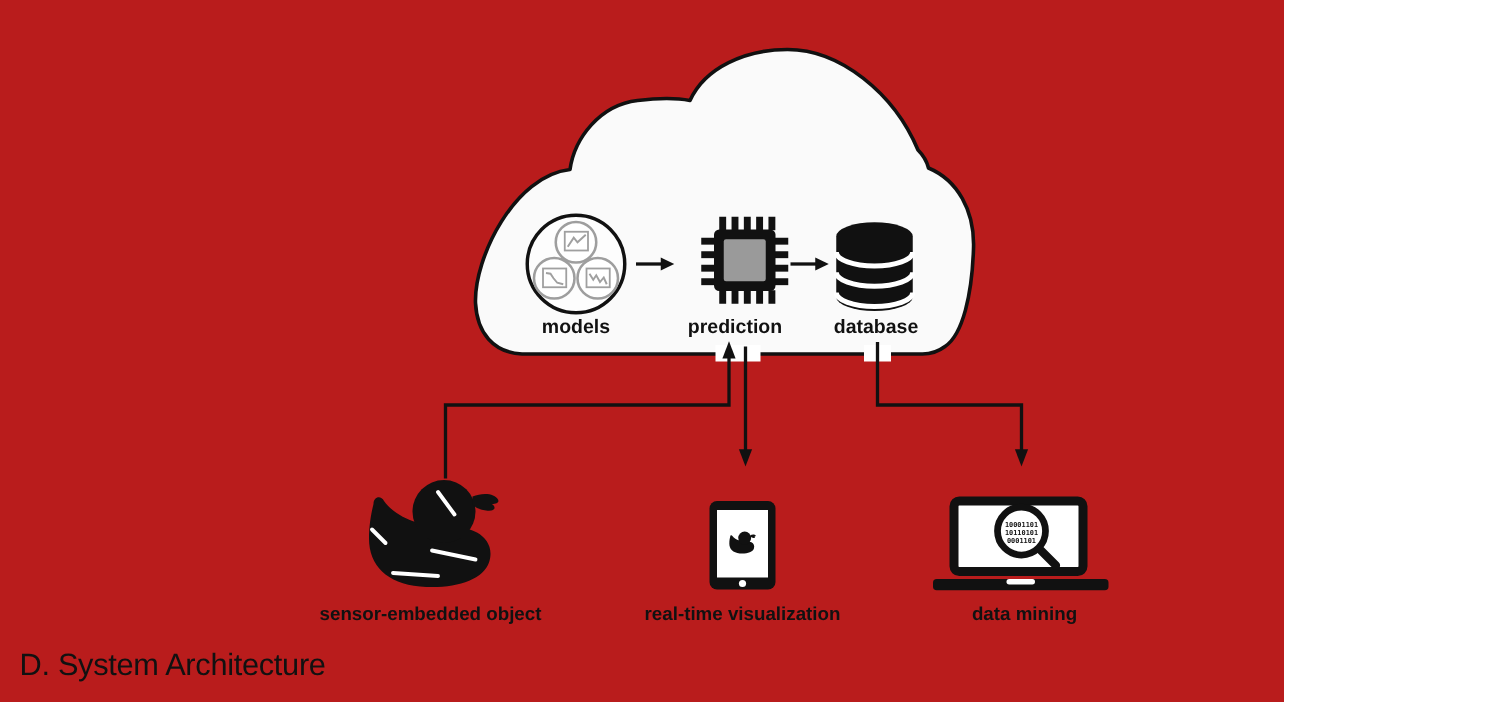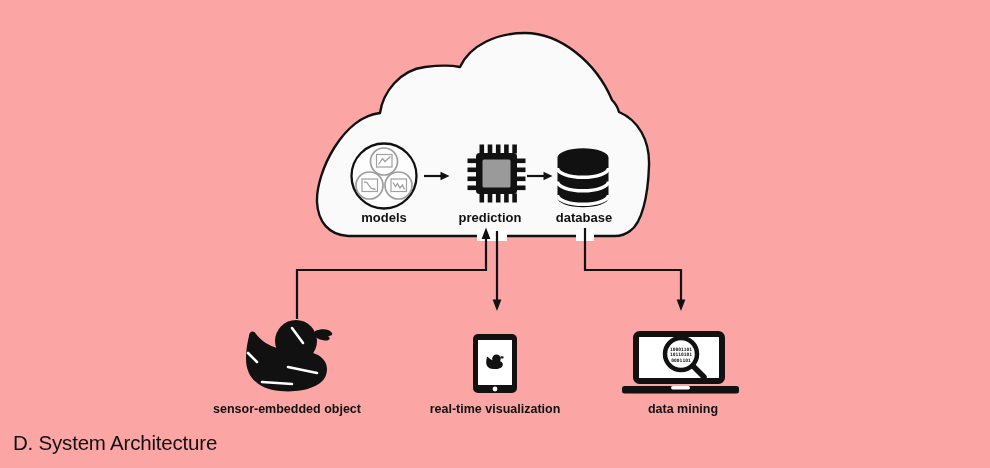--- a/index.html
+++ b/index.html
@@ -1,20 +1,20 @@
 <!DOCTYPE html>
 <html><head>
 <meta charset="utf-8">
 <style>
   html, body { margin: 0; padding: 0; background: #ffffff; }
   .stage {
     position: relative;
-    width: 990px;
+    width: 856px;
     height: 468px;
-    background: #fca5a5;
+    background: #b91c1c;
     overflow: hidden;
     font-family: "Liberation Sans", sans-serif;
   }
   svg { display: block; }
   text { user-select: none; }
   .node-label {
     font-family: "Liberation Sans", sans-serif;
     font-weight: 700;
     font-size: 13px;
     fill: #111111;

